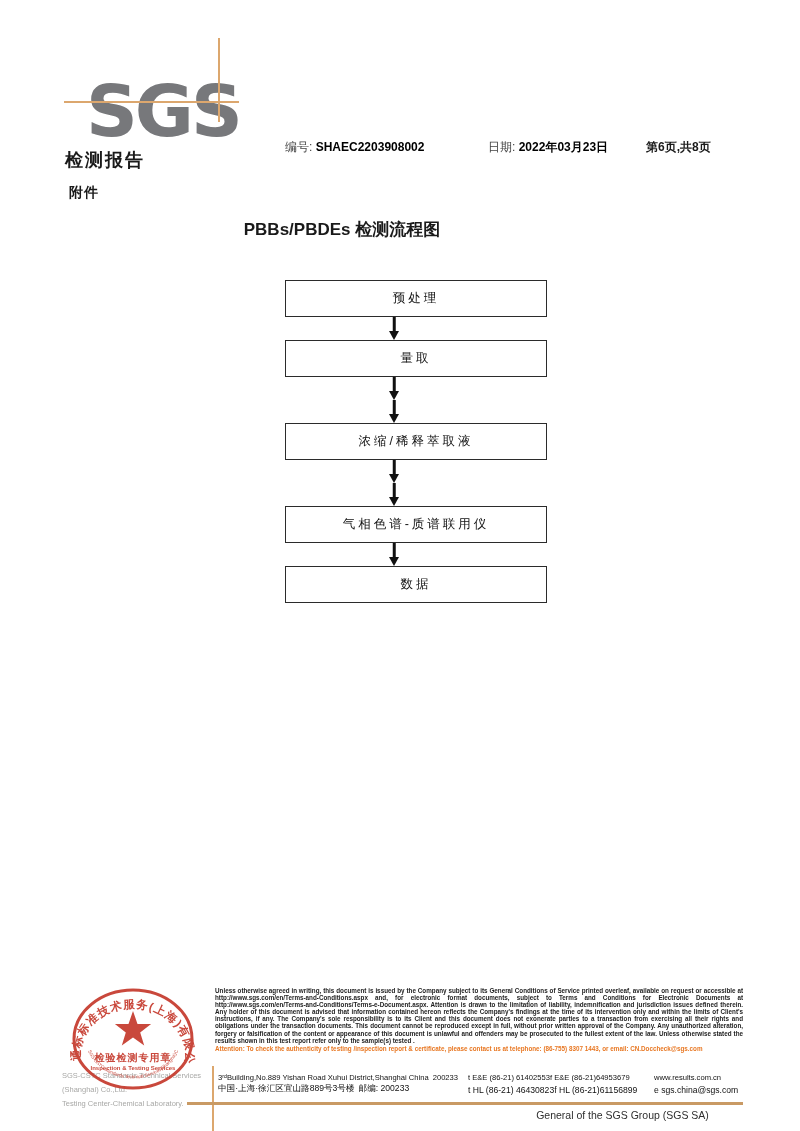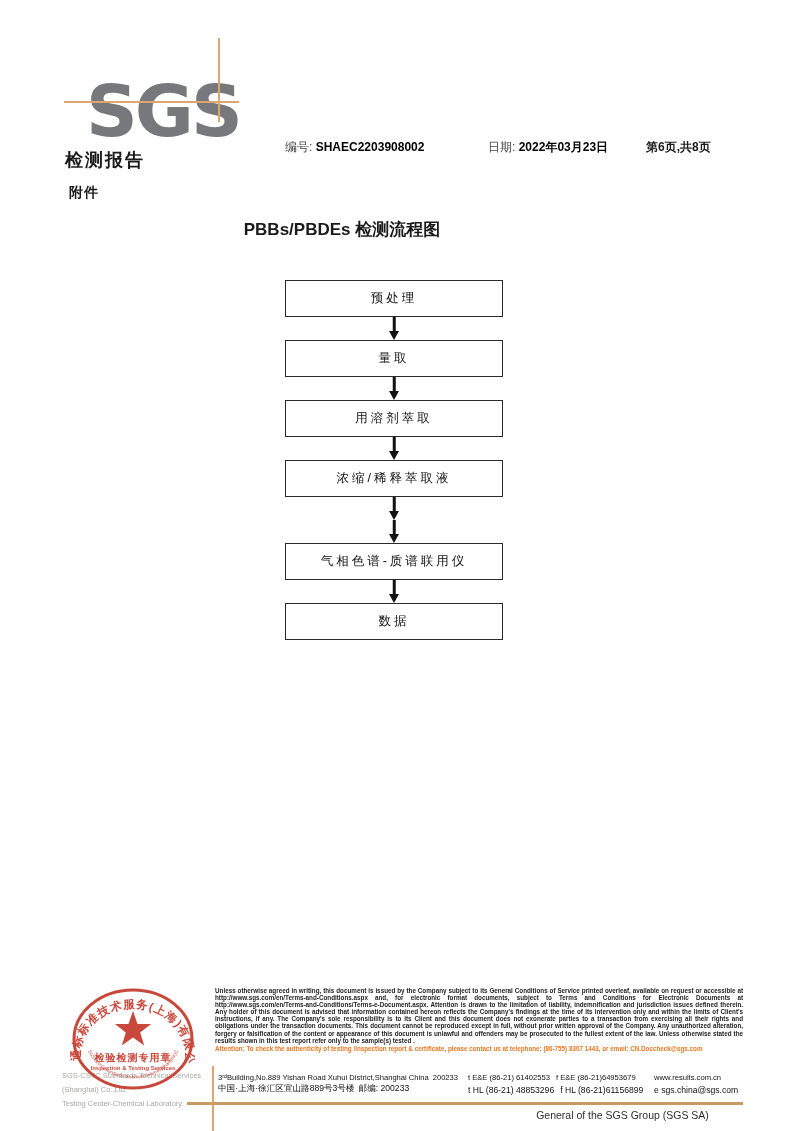--- a/index.html
+++ b/index.html
@@ -23,21 +23,21 @@
   .hdr-no { left:285px; }
   .hdr-date { left:488px; }
   .hdr-page { left:646px; font-weight:bold; }
   .hdr-label { color:#444; }
   .hdr-value { font-weight:bold; color:#000; }
   .attachment { position:absolute; left:69px; top:184px; font-size:14px; font-weight:bold; letter-spacing:1px; }
   
   .chart-title { position:absolute; left:0; top:218px; width:684px; text-align:center; font-size:17px; font-weight:bold; }
   .flowchart { position:absolute; left:285px; top:280px; width:218px; }
   .fc-box {
-    width:218px; height:37px; border:1px solid #2b2b2b; background:#fff;
+    width:262px; height:37px; border:1px solid #2b2b2b; background:#fff;
     display:flex; align-items:center; justify-content:center;
     font-size:12.5px; letter-spacing:3px; color:#111;
   }
   .fc-arrow { position:relative; height:23px; width:218px; }
   .fc-arrow::before {
     content:""; position:absolute; left:50%; top:0; transform:translateX(-50%);
     width:2.5px; height:15px; background:#111;
   }
   .fc-arrow::after {
     content:""; position:absolute; left:50%; top:14px; transform:translateX(-50%);
@@ -52,21 +52,21 @@
     position:absolute; left:215px; top:987px; width:528px;
     font-size:6.3px; line-height:7.1px; text-align:justify; font-weight:bold; color:#1c1c1c;
   }
   .attention { color:#E87722; margin-top:1px; }
   
   .addr { position:absolute; left:218px; top:1069px; width:527px; font-size:7.6px; color:#111; }
   .addr-row { display:flex; align-items:flex-end; height:13px; white-space:nowrap; }
   .addr-col1 { width:250px; display:flex; }
   .addr-col1 .pc { margin-left:4px; }
   .addr-col2 { width:186px; display:flex; }
-  .addr-col2 span + span { margin-left:6px; }
+  .addr-col2 span + span { }
   .addr-col3 { width:91px; }
   .addr-cn { font-size:8.6px; }
   .cross-v { position:absolute; left:212px; top:1066px; width:1.5px; height:65px; background:#DCA76E; }
   .sep-hline { position:absolute; left:187px; top:1102px; width:556px; height:2.5px; background:#C99a64; }
   .member-line { position:absolute; left:495px; top:1109px; width:255px; text-align:center; font-size:10.5px; color:#2e2e2e; }
 </style>
 </head>
 <body>
 
 <div class="page">
@@ -86,21 +86,20 @@
   </div>
   <div class="hdr-group hdr-page">第6页,共8页</div>
   <div class="attachment">附件</div>
 
   <div class="chart-title">PBBs/PBDEs 检测流程图</div>
   <div class="flowchart">
     <div class="fc-box">预处理</div>
     <div class="fc-arrow"></div>
     <div class="fc-box">量取</div>
     <div class="fc-arrow"></div>
-    <div class="fc-box">用溶剂萃取</div>
     <div class="fc-arrow"></div>
     <div class="fc-box">浓缩/稀释萃取液</div>
     <div class="fc-arrow"></div>
     <div class="fc-arrow"></div>
     <div class="fc-box">气相色谱-质谱联用仪</div>
     <div class="fc-arrow"></div>
     <div class="fc-box">数据</div>
   </div>
 
   <div class="company-lines">
@@ -141,21 +140,21 @@
         <span>f E&amp;E (86-21)64953679</span>
       </span>
       <span class="addr-col3">www.results.com.cn</span>
     </div>
     <div class="addr-row addr-cn">
       <span class="addr-col1">
         <span>中国·上海·徐汇区宜山路889号3号楼</span>
         <span class="pc">邮编: 200233</span>
       </span>
       <span class="addr-col2">
-        <span>t HL (86-21) 48853296</span>
+        <span>t HL (86-21) 46430823</span>
         <span>f HL (86-21)61156899</span>
       </span>
       <span class="addr-col3">e  sgs.china@sgs.com</span>
     </div>
   </div>
 
   <div class="cross-v"></div>
   <div class="sep-hline"></div>
 
   <div class="member-line">General of the SGS Group (SGS SA)</div>

